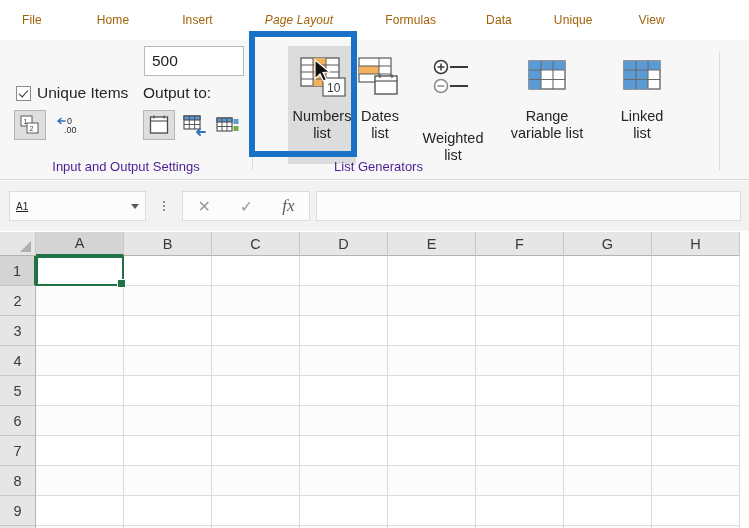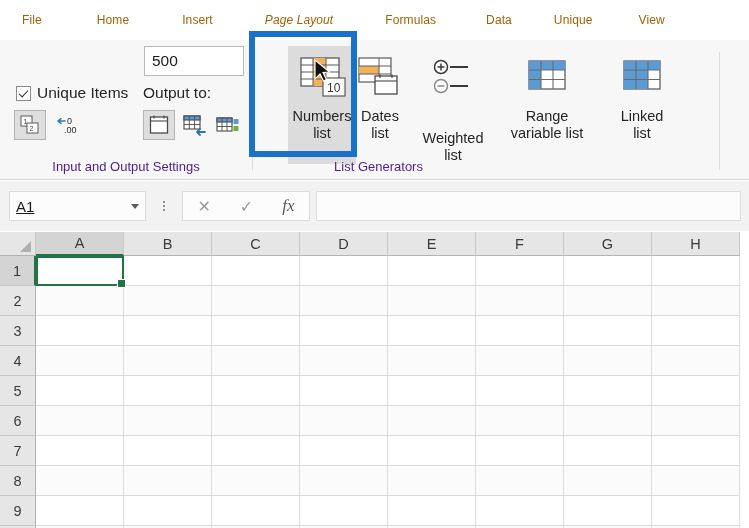--- a/index.html
+++ b/index.html
@@ -224,21 +224,21 @@
     width: 137px;
     height: 30px;
     background: #fcfcfc;
     border: 1px solid #dcdcdc;
     display: flex;
     align-items: center;
     padding: 0 6px;
   }
   .namebox .nbtext {
     flex: 1;
-    font-size: 15px;
+    font-size: 10px;
     color: #1d1d1d;
     text-decoration: underline;
   }
   .caret-dn {
     width: 0; height: 0;
     border-left: 4px solid transparent;
     border-right: 4px solid transparent;
     border-top: 5px solid #5a5a5a;
   }
   .dots3 {

